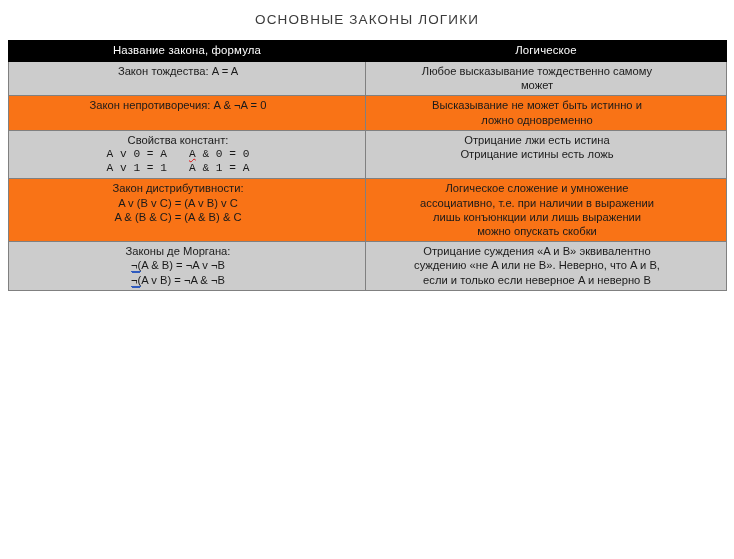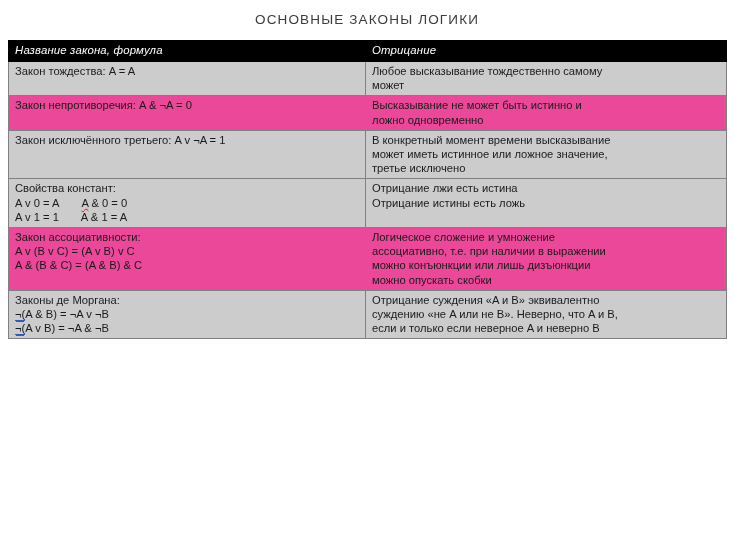--- a/index.html
+++ b/index.html
@@ -49,44 +49,44 @@
     line-height: 14.2px;
   }
   .laws-table col.c-name { width: 357px; }
   .laws-table col.c-content { width: 361px; }
 
   .laws-table th,
   .laws-table td {
     border: 1px solid #808080;
     padding: 2px 24px 3px 6px;
     vertical-align: top;
-    text-align: left;
+    text-align: center;
     font-weight: 400;
   }
 
   .laws-table thead th {
     background: #000000;
     color: #ffffff;
-    text-align: left;
+    text-align: center;
     border: 1px solid #000000;
     padding: 2px 6px 3px 6px;
     font-size: 11.4px;
     letter-spacing: 0.15px;
     height: 15px;
-    font-style: italic;
   }
 
   tbody tr.shade > td { background: #cccccc; }
-  tbody tr.plain > td { background: #ec4899; }
+  tbody tr.plain > td { background: #f97316; }
 
   .cell-line { display: block; white-space: pre-wrap; }
 
   
   .const-grid {
     display: block;
+    font-family: Liberation Mono, monospace;
   }
   .const-grid .cg-row {
     display: block;
     white-space: pre;
   }
   .const-gap { display: inline-block; width: 22px; }
 
   
   .spell-err {
     text-decoration: underline wavy #e01010;
@@ -108,21 +108,21 @@
   <div class="page-title">ОСНОВНЫЕ ЗАКОНЫ ЛОГИКИ</div>
 
   <table class="laws-table">
     <colgroup>
       <col class="c-name">
       <col class="c-content">
     </colgroup>
     <thead>
       <tr>
         <th>Название закона, формула</th>
-        <th>Отрицание</th>
+        <th>Логическое</th>
       </tr>
     </thead>
     <tbody id="table-body">
         <tr class="shade">
           <td>
             <span class="cell-line">Закон тождества: A = A</span>
           </td>
           <td>
             <span class="cell-line">Любое высказывание тождественно самому</span>
             <span class="cell-line">может</span>
@@ -132,51 +132,41 @@
           <td>
             <span class="cell-line">Закон непротиворечия: A &amp; ¬A = 0</span>
           </td>
           <td>
             <span class="cell-line">Высказывание не может быть истинно и</span>
             <span class="cell-line">ложно одновременно</span>
           </td>
         </tr>
         <tr class="shade">
           <td>
-            <span class="cell-line">Закон исключённого третьего: A v ¬A = 1</span>
-          </td>
-          <td>
-            <span class="cell-line">В конкретный момент времени высказывание</span>
-            <span class="cell-line">может иметь истинное или ложное значение,</span>
-            <span class="cell-line">третье исключено</span>
-          </td>
-        </tr>
-        <tr class="shade">
-          <td>
             <span class="cell-line">Свойства констант:</span>
             <span class="const-grid">
               <span class="cg-row"><span>A v 0 = A</span><span class="const-gap"></span><span class="spell-err">A</span><span> &amp; 0 = 0</span></span>
               <span class="cg-row"><span>A v 1 = 1</span><span class="const-gap"></span><span>A &amp; 1 = A</span></span>
             </span>
           </td>
           <td>
             <span class="cell-line">Отрицание лжи есть истина</span>
             <span class="cell-line">Отрицание истины есть ложь</span>
           </td>
         </tr>
         <tr class="plain">
           <td>
-            <span class="cell-line">Закон ассоциативности:</span>
+            <span class="cell-line">Закон дистрибутивности:</span>
             <span class="cell-line">A v (B v C) = (A v B) v C</span>
             <span class="cell-line">A &amp; (B &amp; C) = (A &amp; B) &amp; C</span>
           </td>
           <td>
             <span class="cell-line">Логическое сложение и умножение</span>
             <span class="cell-line">ассоциативно, т.е. при наличии в выражении</span>
-            <span class="cell-line">можно конъюнкции или лишь дизъюнкции</span>
+            <span class="cell-line">лишь конъюнкции или лишь выражении</span>
             <span class="cell-line">можно опускать скобки</span>
           </td>
         </tr>
         <tr class="shade">
           <td>
             <span class="cell-line">Законы де Моргана:</span>
             <span class="cell-line"><span class="grammar-err">¬(</span><span>A &amp; B) = ¬A v ¬B</span></span>
             <span class="cell-line"><span class="grammar-err">¬(</span><span>A v B) = ¬A &amp; ¬B</span></span>
           </td>
           <td>

